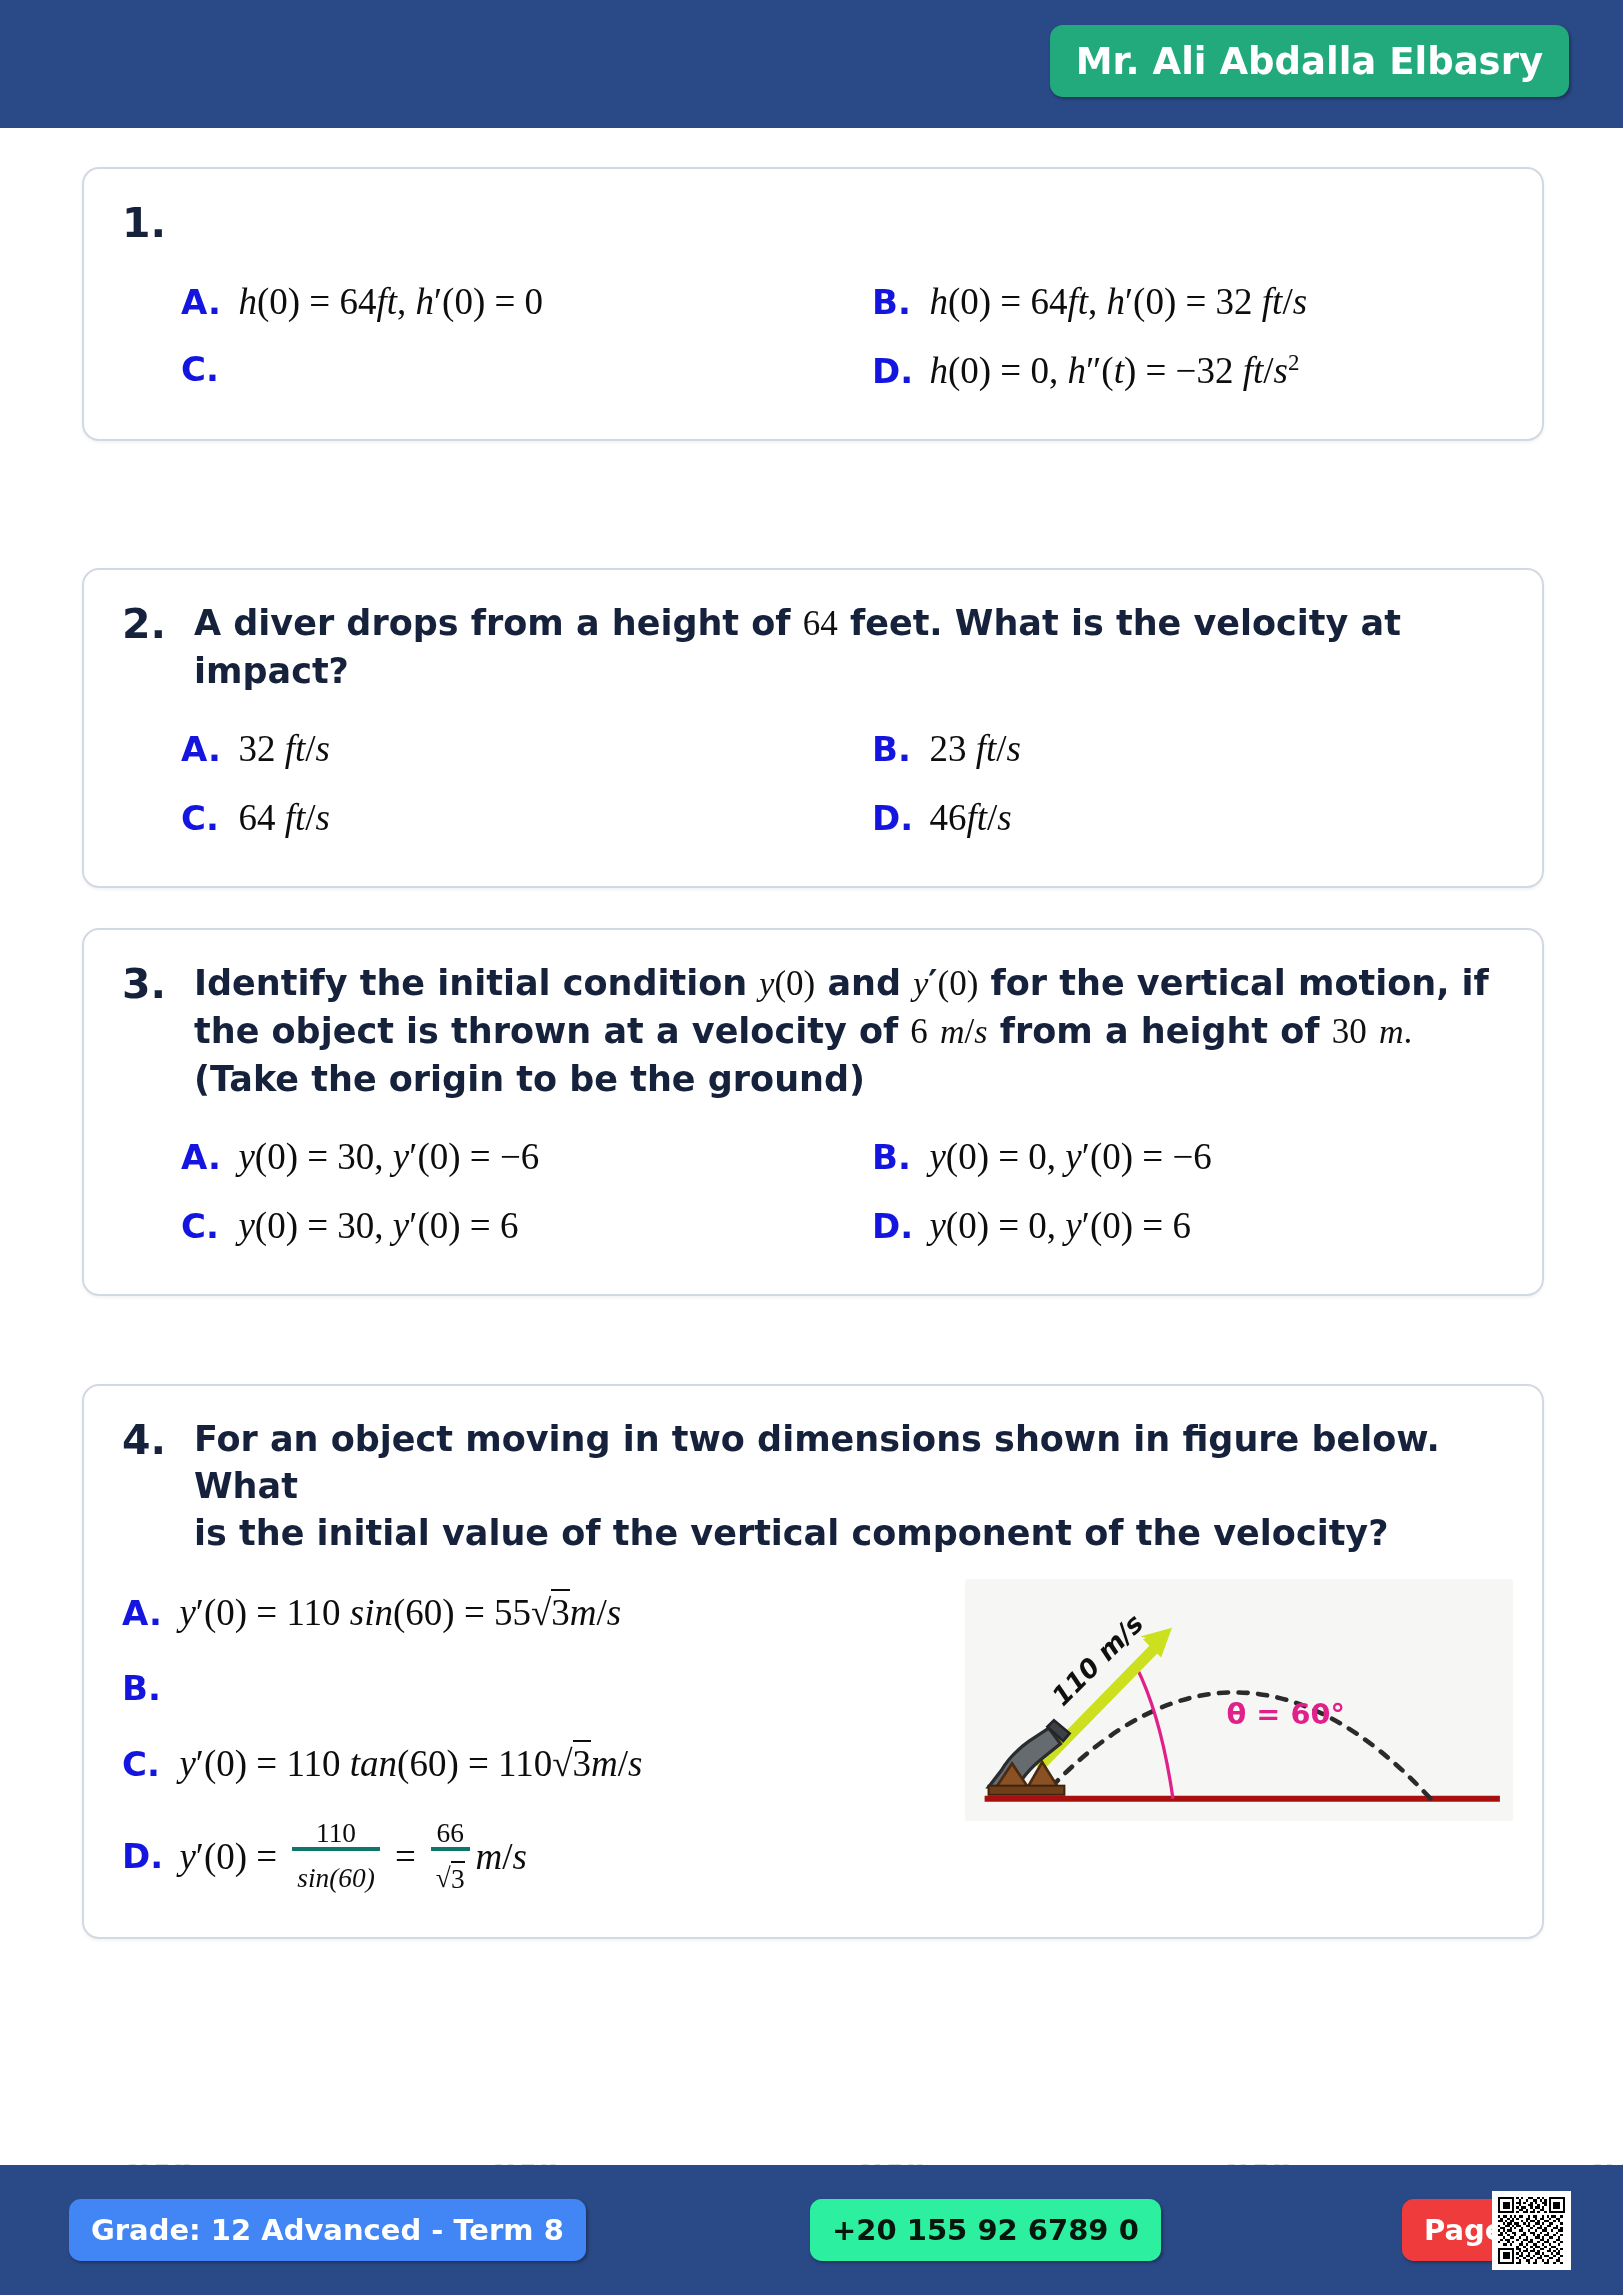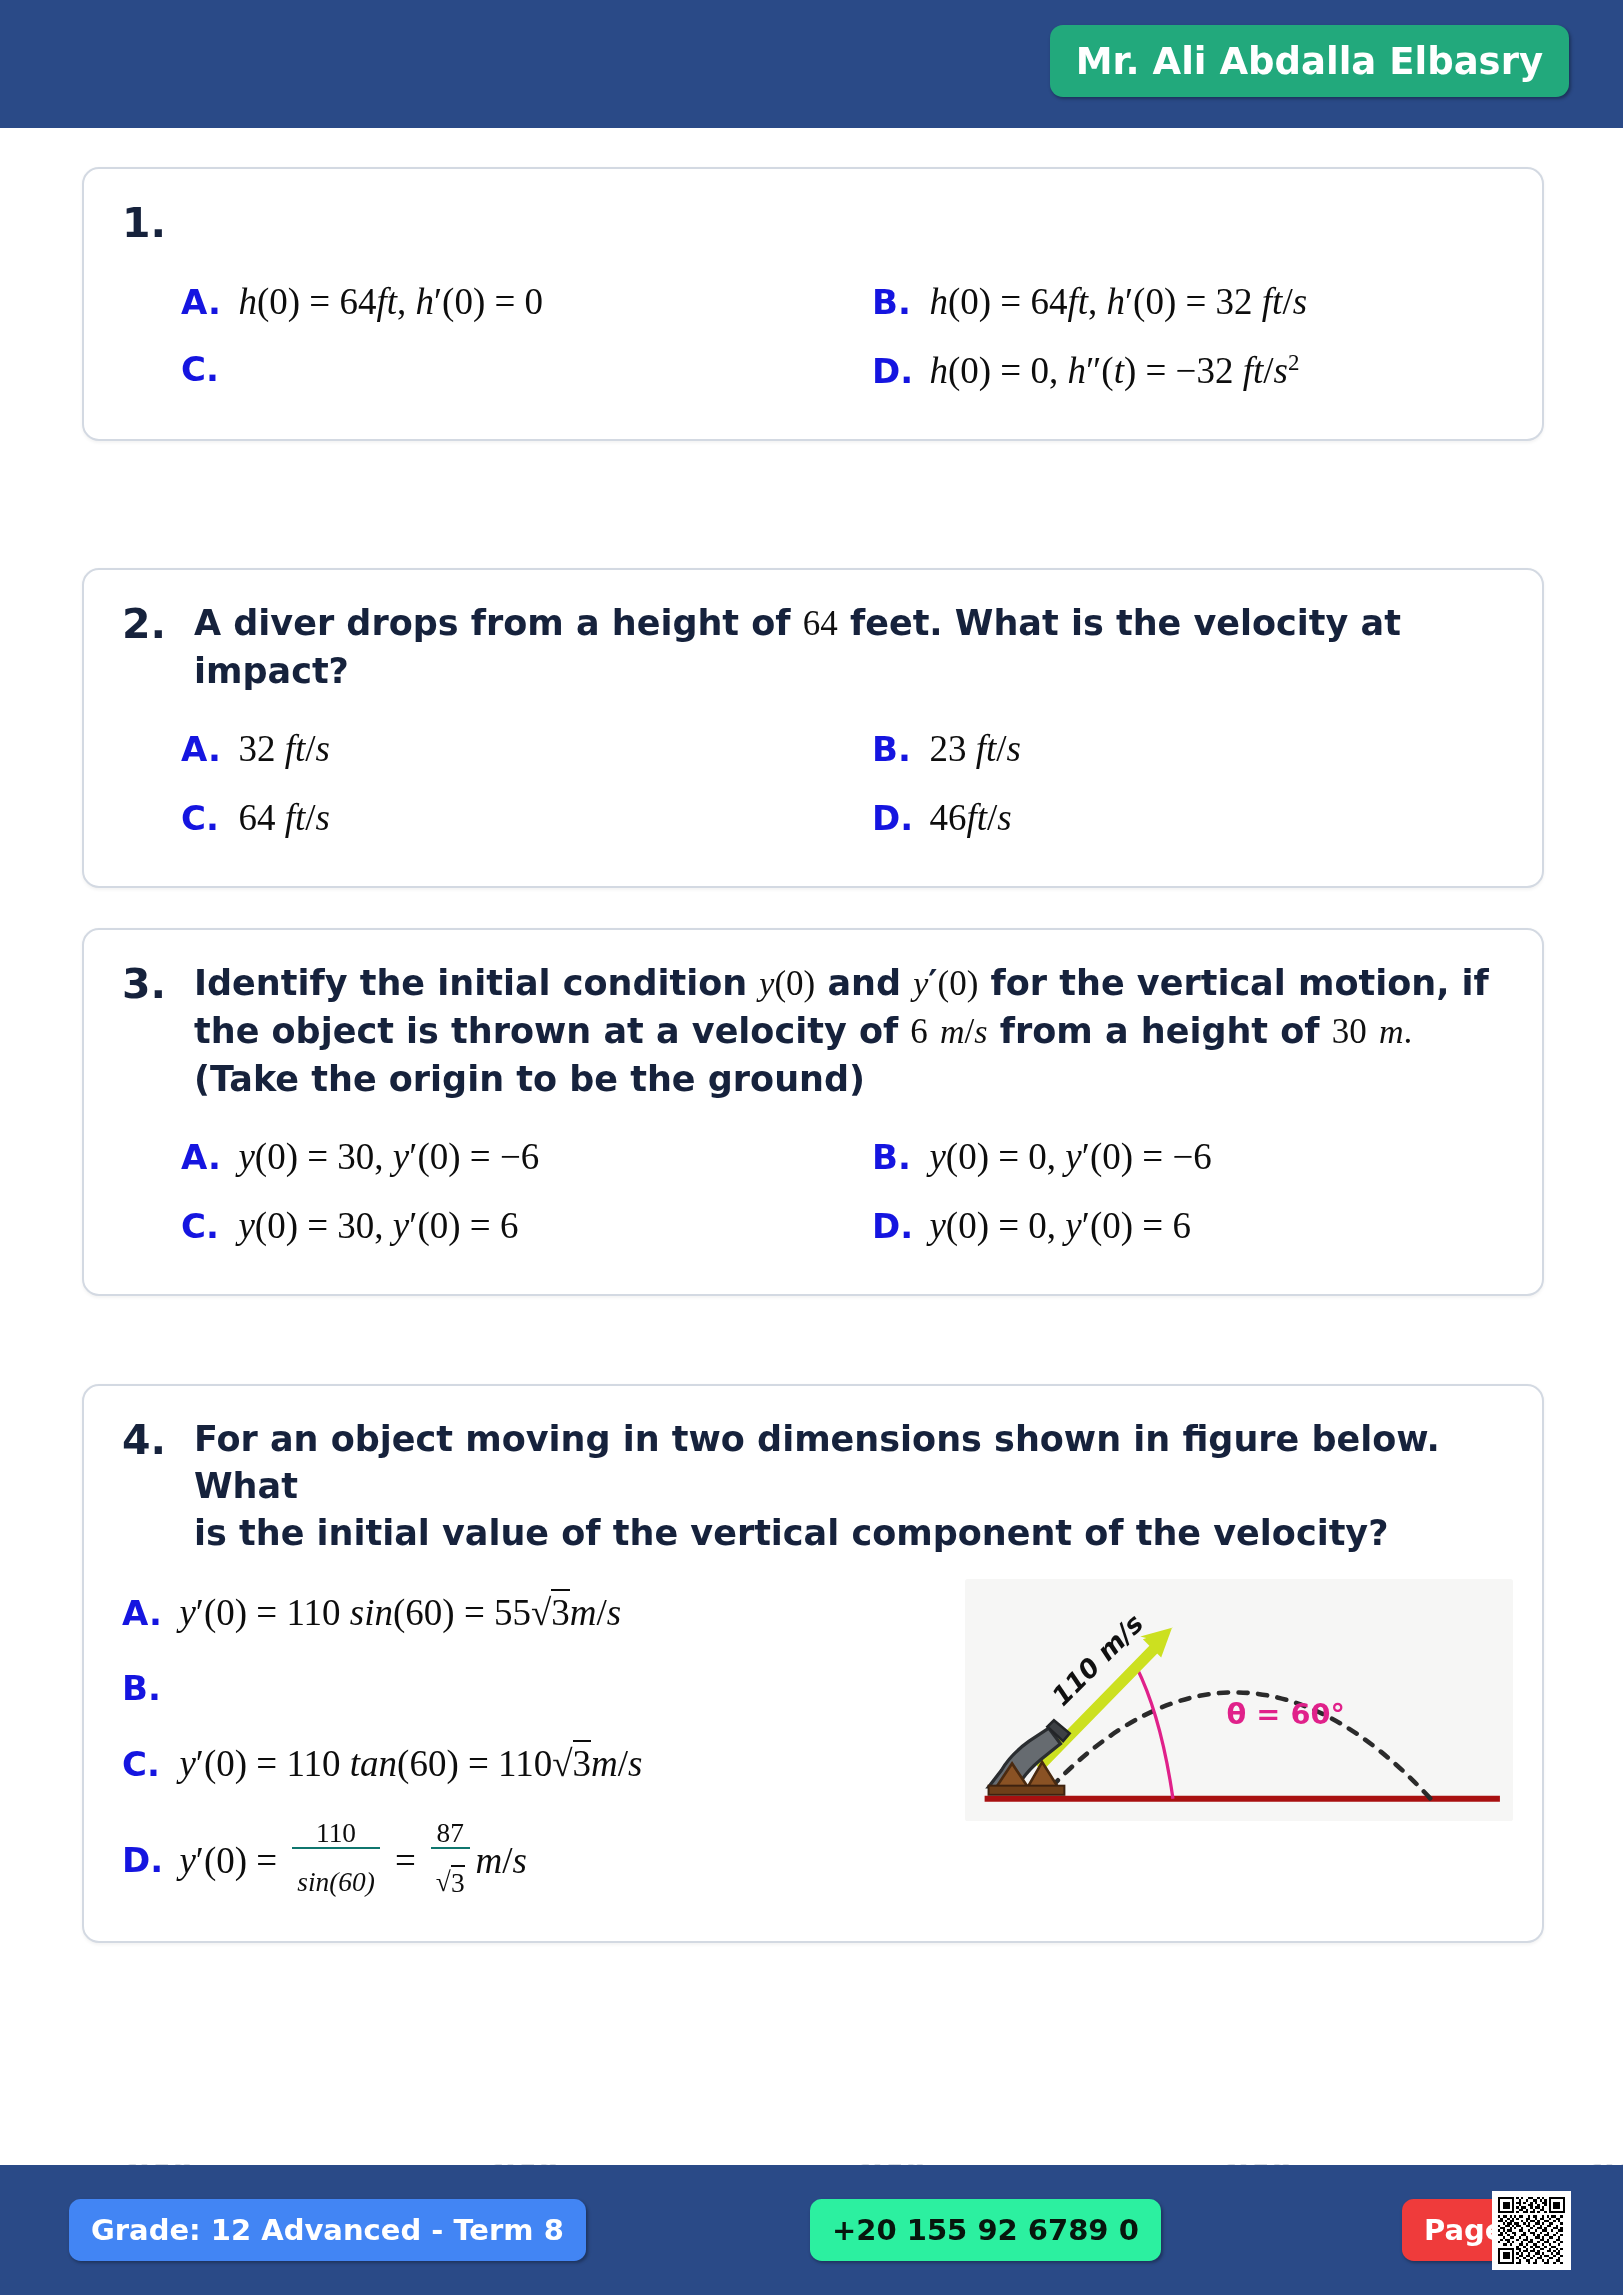--- a/index.html
+++ b/index.html
@@ -161,22 +161,22 @@
   .frac .num{
     display:block;
     font-size:.74em;
     line-height:1.05;
     padding:0 .18em;
   }
   .frac .den{
     display:block;
     font-size:.74em;
     line-height:1.12;
-    border-top:2px solid #0f766e;
-    padding:18px .18em 0 .18em;
+    border-top:4px solid #0f766e;
+    padding:12px .18em 0 .18em;
   }
   .rad{ display:inline-block; }
 
   
   .q4body{ display:flex; align-items:flex-start; }
   .q4opts{ flex:0 0 870px; padding:17px 0 26px 38px; position:relative; z-index:14; }
   .q4opts .opt{ padding:17px 0; }
   .figwrap{
     flex:1 1 auto;
     padding:22px 29px 0 0;
@@ -489,21 +489,21 @@
         </div>
         <div class="opt opt-full">
           <span class="olet">C.</span>
           <span class="oexp"><span class="it">y</span>′(0) = 110 <span class="it">tan</span>(60) = 110<span class="rad">√<span style="border-top:2px solid #0d0d0d;padding-top:0.7px;">3</span></span><span class="it">m</span>/<span class="it">s</span></span>
         </div>
         <div class="opt opt-full">
           <span class="olet">D.</span>
           <span class="oexp"><span class="it">y</span>′(0) =
             <span class="frac"><span class="num up">110</span><span class="den it">sin(60)</span></span>
             =
-            <span class="frac"><span class="num up">87</span><span class="den"><span class="rad">√<span style="border-top:2px solid #0d0d0d;padding-top:0.7px;">3</span></span></span></span><span class="it">m</span>/<span class="it">s</span></span>
+            <span class="frac"><span class="num up">66</span><span class="den"><span class="rad">√<span style="border-top:2px solid #0d0d0d;padding-top:0.7px;">3</span></span></span></span><span class="it">m</span>/<span class="it">s</span></span>
         </div>
       </div>
 
       <div class="figwrap">
         <div class="figure">
           <svg width="548" height="242" viewBox="0 0 838 370">
 
             <line x1="30" y1="336" x2="818" y2="336" stroke="#a81010" stroke-width="9"></line>
 
             <path d="M 132 318 Q 420 20 712 336" fill="none" stroke="#2b2b2b" stroke-width="7" stroke-dasharray="14 16" stroke-linecap="round"></path>

